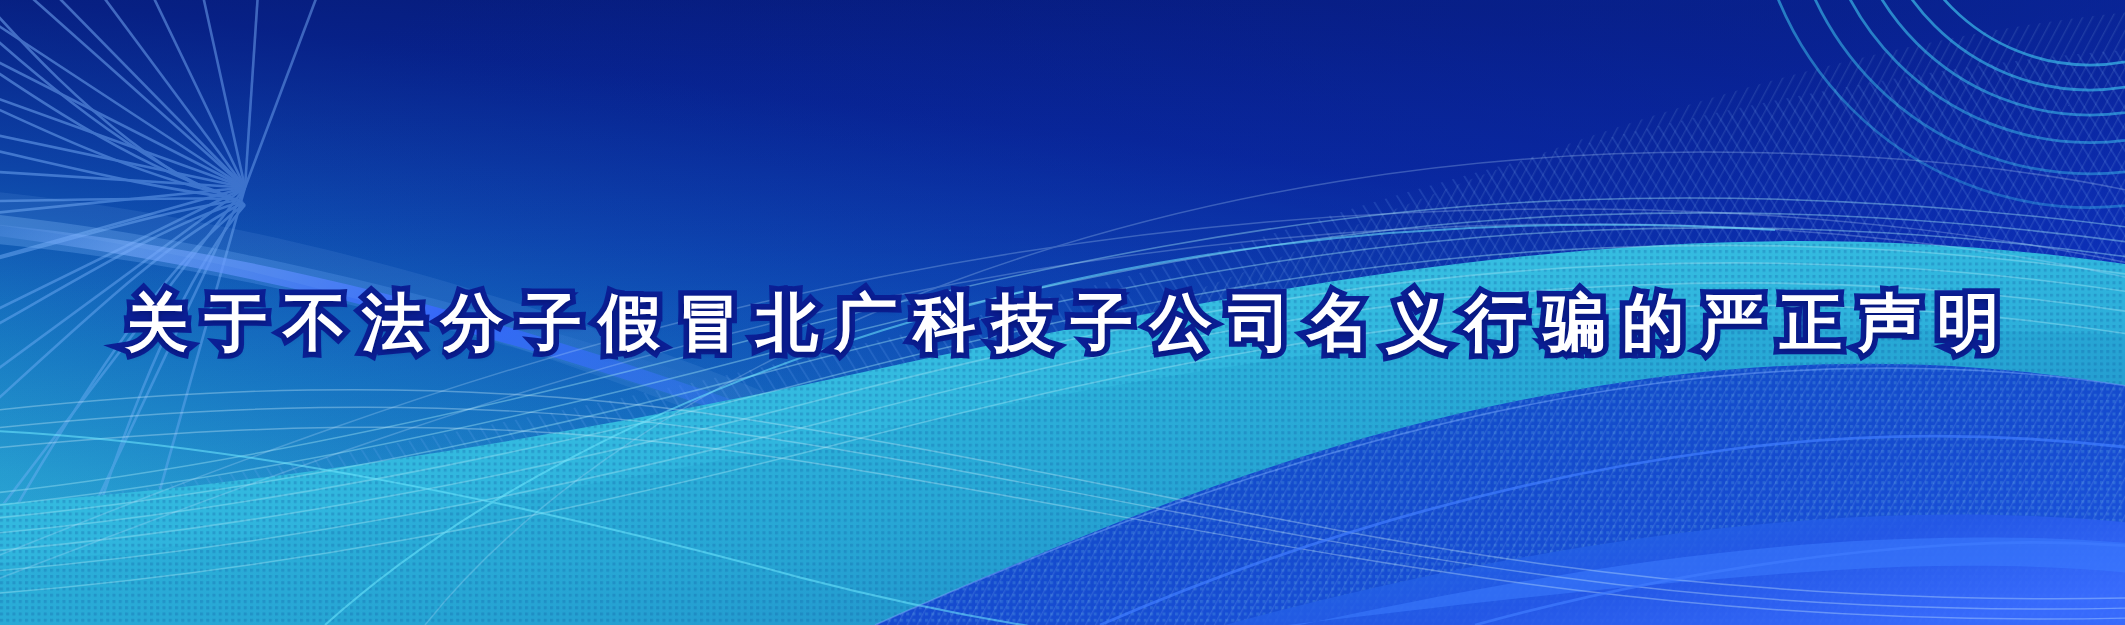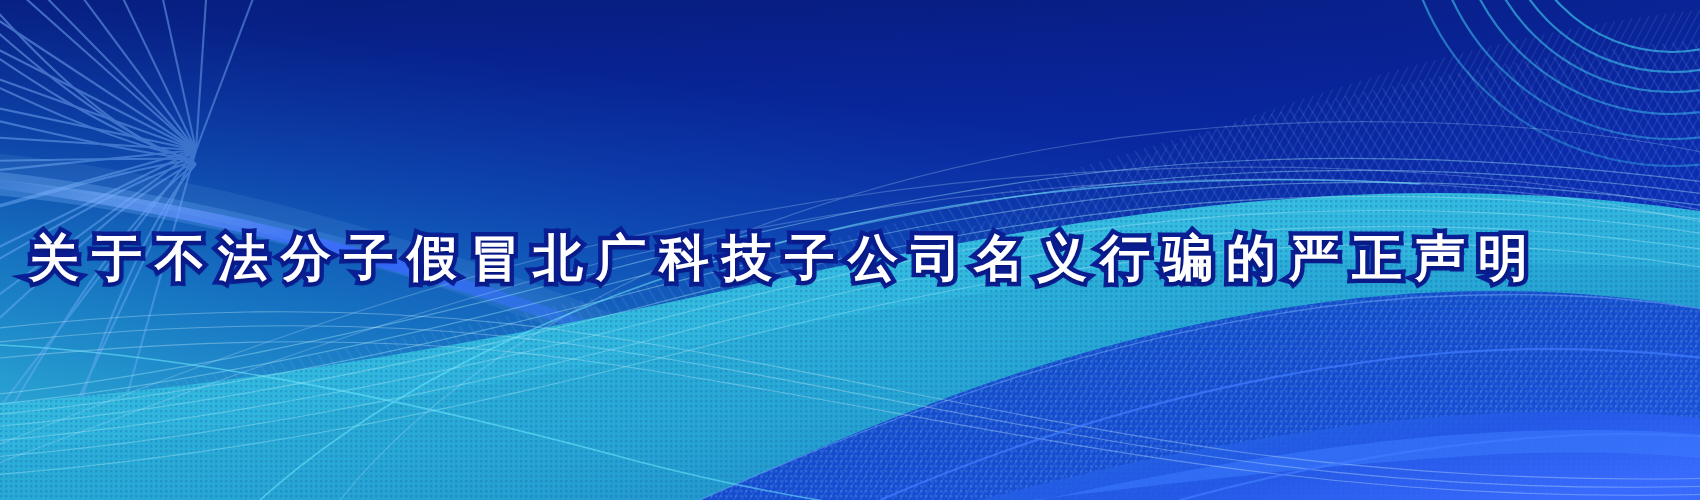--- a/index.html
+++ b/index.html
@@ -13,25 +13,26 @@
     font-family:"Liberation Sans","DejaVu Sans",sans-serif;
     background:#0a2aa8;
   }
 
   .layer{position:absolute;inset:0;}
   svg.layer{display:block;width:1700px;height:500px;}
 
   
   #title-wrap{
     position:absolute;
-    left:16px; right:0;
+    left:0; right:0;
     top:213px;
     height:90px;
     display:flex;
     align-items:center;
+    justify-content:center;
     z-index:40;
     pointer-events:none;
   }
   #banner-title{
     font-size:50px;
     font-weight:700;
     line-height:1;
     color:#ffffff;
     letter-spacing:13px;
     text-indent:13px;

